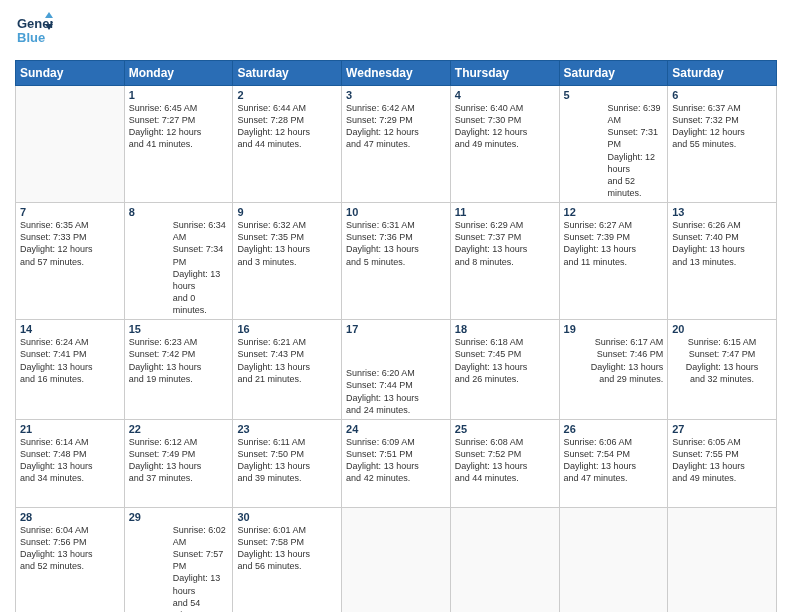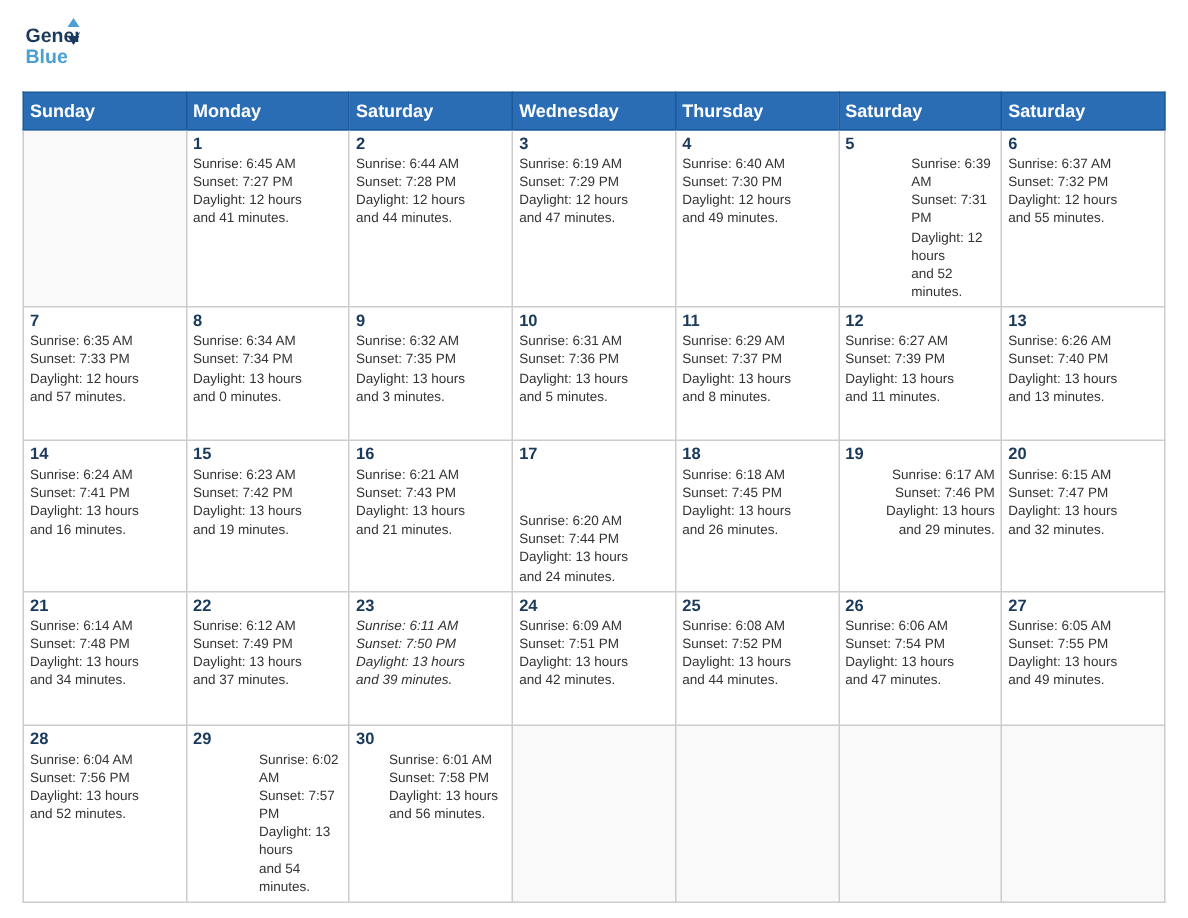--- a/index.html
+++ b/index.html
@@ -132,21 +132,21 @@
           </td>
           <td>
             <span class="day-num">2</span>
             <div class="day-info" style="white-space: pre-line;">Sunrise: 6:44 AM
 Sunset: 7:28 PM
 Daylight: 12 hours
 and 44 minutes.</div>
           </td>
           <td>
             <span class="day-num">3</span>
-            <div class="day-info" style="white-space: pre-line;">Sunrise: 6:19 AM
+            <div class="day-info" style="white-space: pre-line;">Sunrise: 6:42 AM
 Sunset: 7:29 PM
 Daylight: 12 hours
 and 47 minutes.</div>
           </td>
           <td>
             <span class="day-num">4</span>
             <div class="day-info" style="white-space: pre-line;">Sunrise: 6:40 AM
 Sunset: 7:30 PM
 Daylight: 12 hours
 and 49 minutes.</div>
@@ -169,21 +169,21 @@
         <tr>
           <td>
             <span class="day-num">7</span>
             <div class="day-info" style="white-space: pre-line;">Sunrise: 6:35 AM
 Sunset: 7:33 PM
 Daylight: 12 hours
 and 57 minutes.</div>
           </td>
           <td>
             <span class="day-num">8</span>
-            <div class="day-info" style="white-space: pre-line;">Sunrise: 6:34 AM
+            <div class="day-info" style="white-space: pre-line; margin-left: 44px;">Sunrise: 6:34 AM
 Sunset: 7:34 PM
 Daylight: 13 hours
 and 0 minutes.</div>
           </td>
           <td>
             <span class="day-num">9</span>
             <div class="day-info" style="white-space: pre-line;">Sunrise: 6:32 AM
 Sunset: 7:35 PM
 Daylight: 13 hours
 and 3 minutes.</div>
@@ -255,21 +255,21 @@
           </td>
           <td>
             <span class="day-num">19</span>
             <div class="day-info" style="white-space: pre-line; text-align: right;">Sunrise: 6:17 AM
 Sunset: 7:46 PM
 Daylight: 13 hours
 and 29 minutes.</div>
           </td>
           <td>
             <span class="day-num">20</span>
-            <div class="day-info" style="white-space: pre-line;">Sunrise: 6:15 AM
+            <div class="day-info" style="white-space: pre-line; text-align: center;">Sunrise: 6:15 AM
 Sunset: 7:47 PM
 Daylight: 13 hours
 and 32 minutes.</div>
           </td>
         </tr>
         <tr>
           <td>
             <span class="day-num">21</span>
             <div class="day-info" style="white-space: pre-line;">Sunrise: 6:14 AM
 Sunset: 7:48 PM
@@ -278,21 +278,21 @@
           </td>
           <td>
             <span class="day-num">22</span>
             <div class="day-info" style="white-space: pre-line;">Sunrise: 6:12 AM
 Sunset: 7:49 PM
 Daylight: 13 hours
 and 37 minutes.</div>
           </td>
           <td>
             <span class="day-num">23</span>
-            <div class="day-info" style="white-space: pre-line; font-style: italic;">Sunrise: 6:11 AM
+            <div class="day-info" style="white-space: pre-line;">Sunrise: 6:11 AM
 Sunset: 7:50 PM
 Daylight: 13 hours
 and 39 minutes.</div>
           </td>
           <td>
             <span class="day-num">24</span>
             <div class="day-info" style="white-space: pre-line;">Sunrise: 6:09 AM
 Sunset: 7:51 PM
 Daylight: 13 hours
 and 42 minutes.</div>
@@ -329,21 +329,21 @@
           </td>
           <td>
             <span class="day-num">29</span>
             <div class="day-info" style="white-space: pre-line; margin-left: 44px;">Sunrise: 6:02 AM
 Sunset: 7:57 PM
 Daylight: 13 hours
 and 54 minutes.</div>
           </td>
           <td>
             <span class="day-num">30</span>
-            <div class="day-info" style="white-space: pre-line; margin-left: 22px;">Sunrise: 6:01 AM
+            <div class="day-info" style="white-space: pre-line;">Sunrise: 6:01 AM
 Sunset: 7:58 PM
 Daylight: 13 hours
 and 56 minutes.</div>
           </td>
           <td class="empty-cell"></td>
           <td class="empty-cell"></td>
           <td class="empty-cell"></td>
           <td class="empty-cell"></td>
         </tr>
       </tbody>

